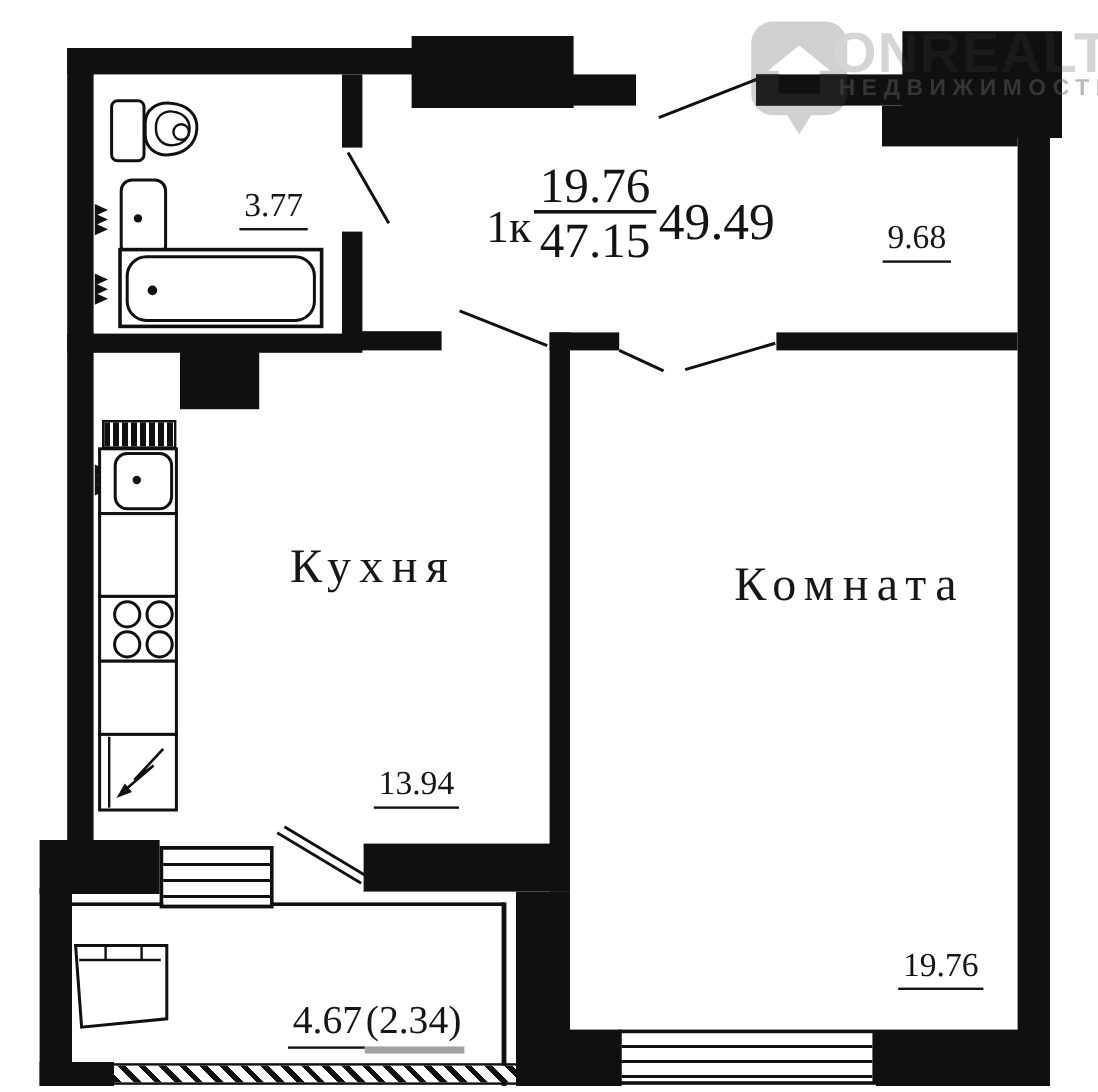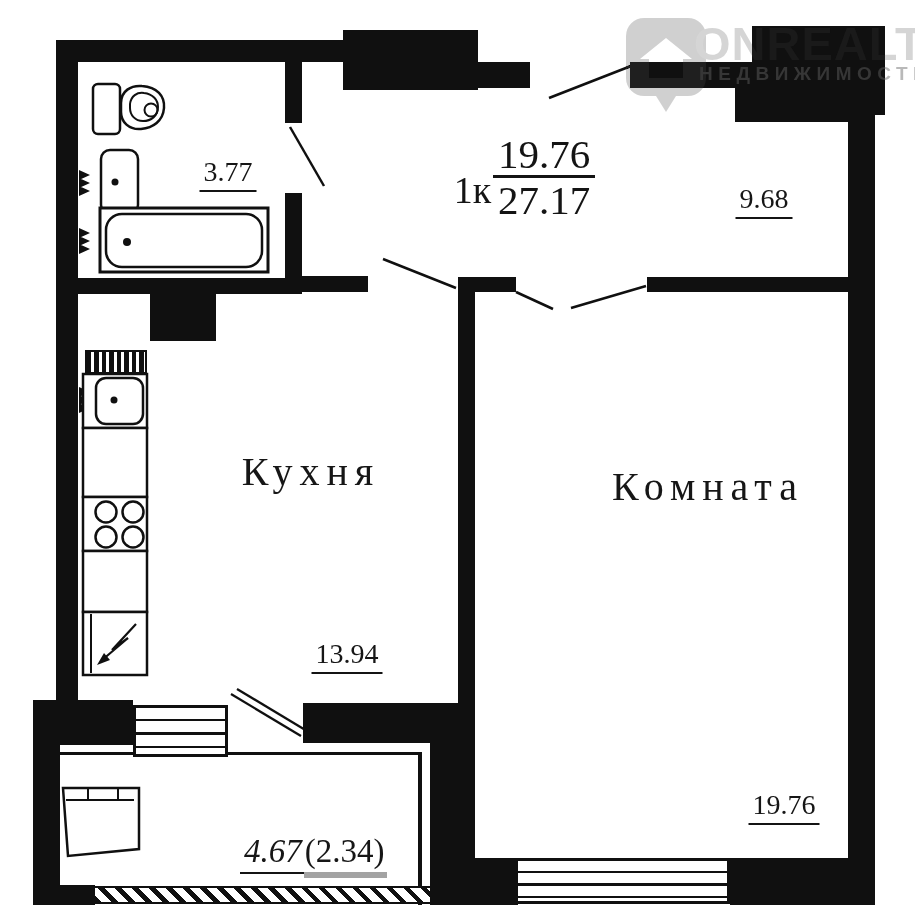--- a/index.html
+++ b/index.html
@@ -144,35 +144,36 @@
     <g stroke="#101010" stroke-width="2.3">
       <line x1="231" y1="694" x2="301" y2="736"></line>
       <line x1="237" y1="689" x2="307" y2="731"></line>
     </g>
   </svg>
 
   <div class="title">
     <span class="rk">1к</span>
     <span class="frac">
       <span class="num">19.76</span>
-      <span class="den">27.17</span>
+      <span class="den">47.15</span>
     </span>
+    <span class="tot">49.49</span>
   </div>
 
   <div class="lbl area" style="left:228px;top:156px;">3.77</div>
   <div class="lbl area" style="left:764px;top:157px;margin-top:26px;">9.68</div>
 
   <div class="lbl room-name" style="left:311px;top:448px;">Кухня</div>
   <div class="lbl room-name" style="left:672px;top:463px;margin-left:36px;">Комната</div>
 
   <div class="lbl area" style="left:347px;top:638px;">13.94</div>
   <div class="lbl area" style="left:784px;top:789px;">19.76</div>
 
   <div class="lbl" style="left:240px;top:833px;font-size:33px;">
-    <span style="border-bottom:2px solid #141414;padding:0 2px 2px 4px;display:inline-block;font-style:italic;">4.67</span><span style="border-bottom:6px solid #a3a3a3;padding:0 3px 2px 1px;display:inline-block;">(2.34)</span>
+    <span style="border-bottom:2px solid #141414;padding:0 2px 2px 4px;display:inline-block;">4.67</span><span style="border-bottom:6px solid #a3a3a3;padding:0 3px 2px 1px;display:inline-block;">(2.34)</span>
   </div>
 
   <div class="watermark">
     <svg style="position:absolute;left:620px;top:16px;" width="92" height="100" viewBox="0 0 92 100">
       <path fill="#2f2f2f" fill-rule="evenodd" d="M24,2 h44 a18,18 0 0 1 18,18 v42 a18,18 0 0 1 -18,18 h-12 l-10,16 l-10,-16 h-12 a18,18 0 0 1 -18,-18 v-42 a18,18 0 0 1 18,-18 z
            M46,22 l26,21 h-9 v19 h-34 v-19 h-9 z"></path>
     </svg>
     <div class="wm-brand">ONREALT</div>
     <div class="wm-sub">НЕДВИЖИМОСТЬ</div>
   </div>

